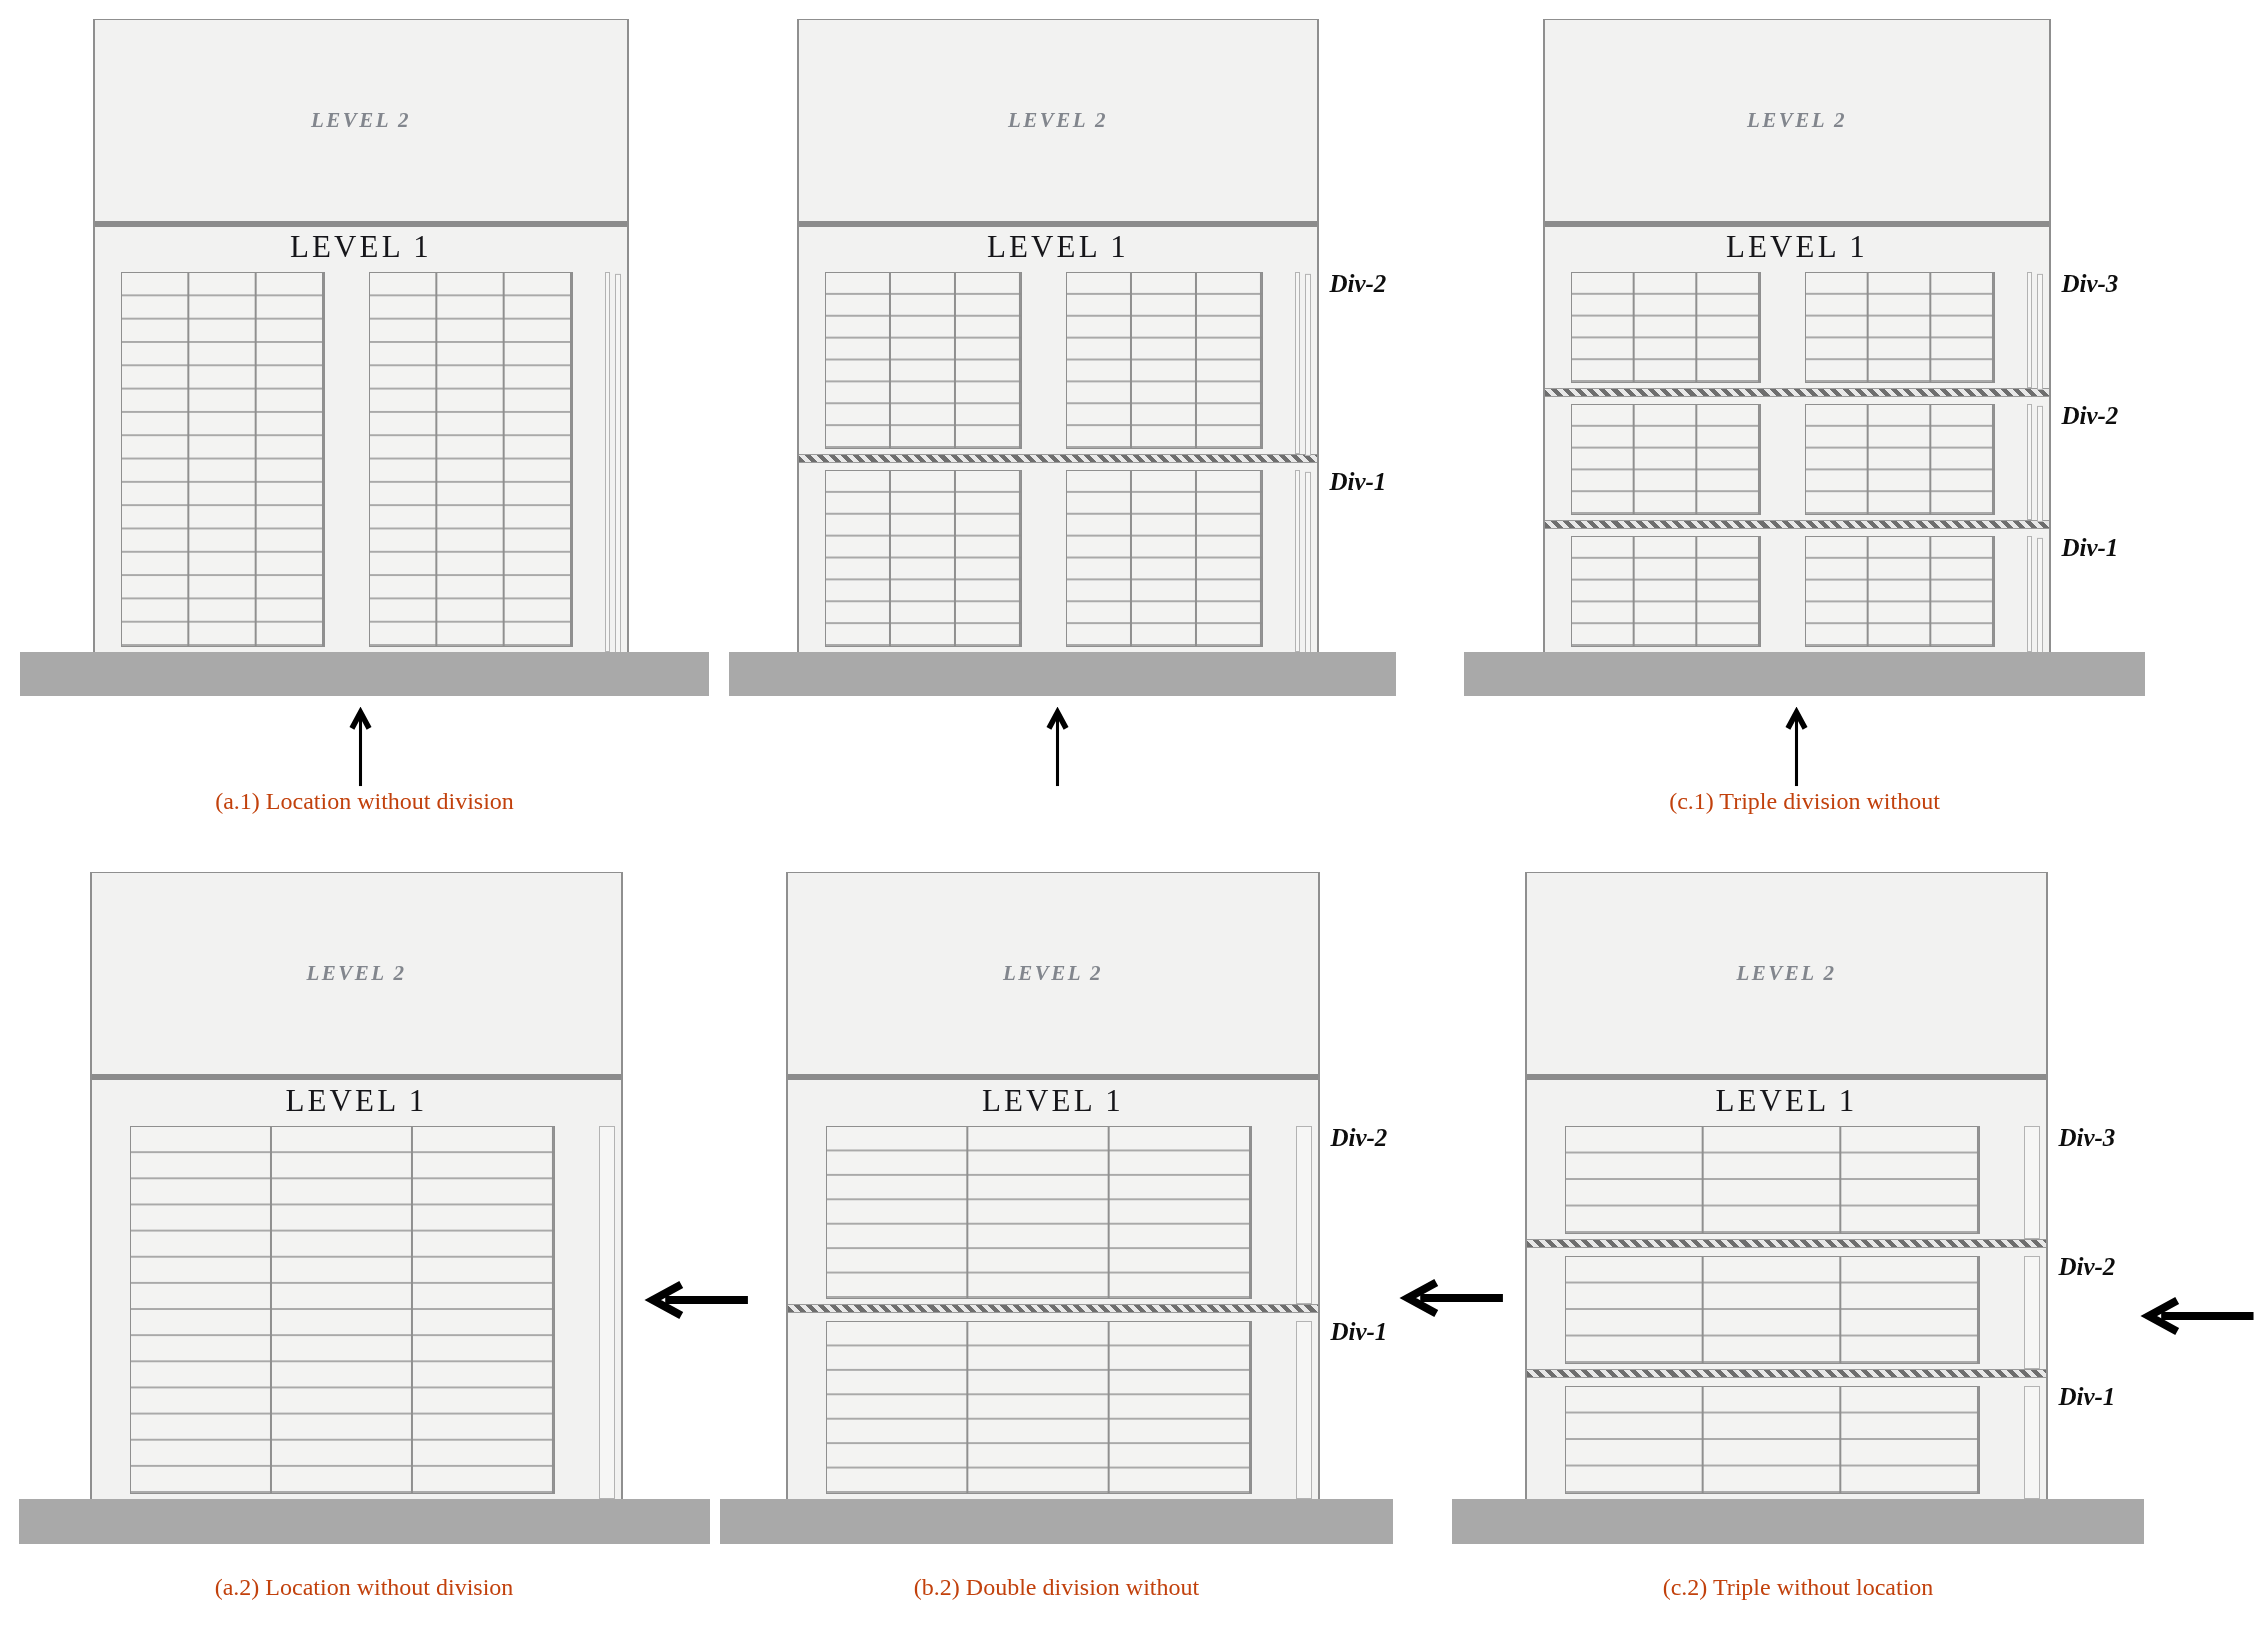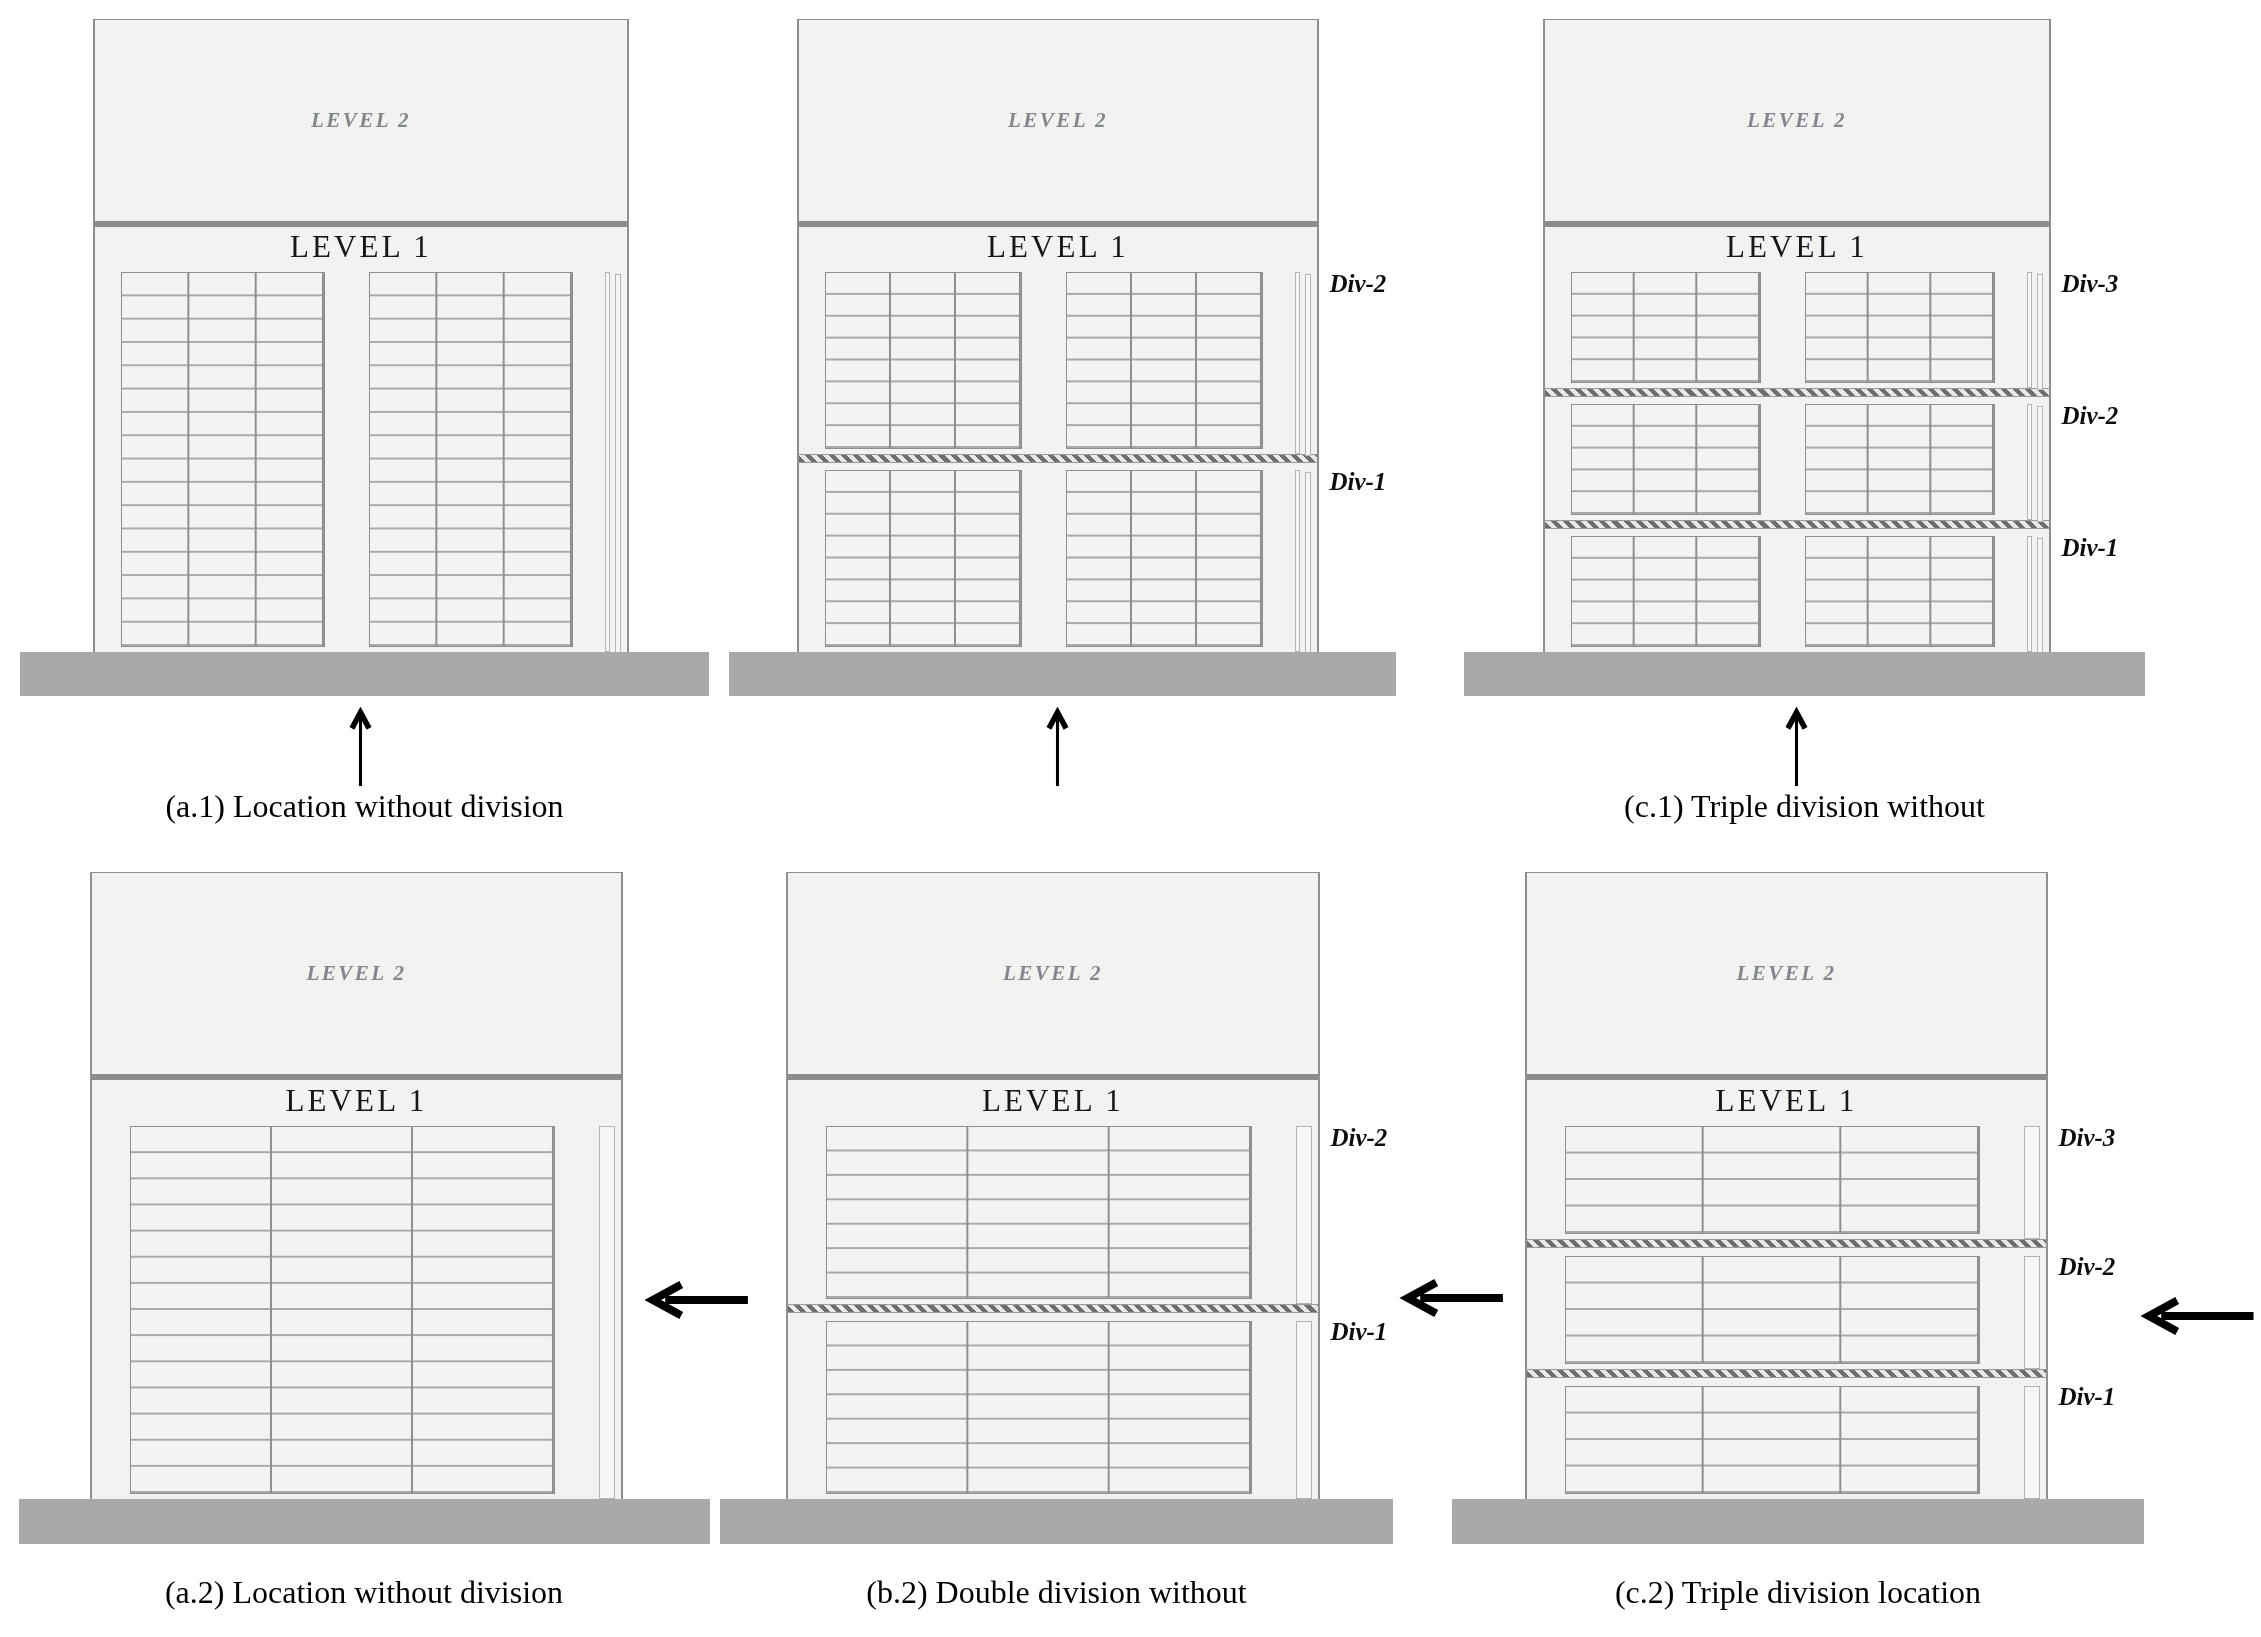--- a/index.html
+++ b/index.html
@@ -67,21 +67,21 @@
   
   .ground { position:absolute; background:#a9a9a9; }
   #g-a1 { left:20px;   top:652px; width:689px; height:44px; }
   #g-b1 { left:729px; top:652px; width:667px; height:44px; }
   #g-c1 { left:1464px; top:652px; width:681px; height:44px; }
   #g-a2 { left:18.5px;   top:1499px; width:691px; height:45px; }
   #g-b2 { left:720px; top:1499px; width:673px; height:45px; }
   #g-c2 { left:1452px; top:1499px; width:692px; height:45px; }
 
   
-  .caption { position:absolute; text-align:center; font-size:32px; color:#000000; }
+  .caption { position:absolute; text-align:center; font-size:24px; color:#c2410c; }
   #cap-a1 { left:20px;   top:788px; width:689px; }
   #cap-b1 { left:729px; top:788px; width:667px; }
   #cap-c1 { left:1464px; top:788px; width:681px; }
   #cap-a2 { left:18.5px;   top:1574px; width:691px; }
   #cap-b2 { left:720px; top:1574px; width:673px; }
   #cap-c2 { left:1452px; top:1574px; width:692px; }
 
   
   .arrow { position:absolute; }
   #arr-a1 { left:347px;  top:707px; }
@@ -291,16 +291,16 @@
   </svg>
   <svg class="arrow" id="arr-edge" width="117" height="40" viewBox="0 0 190 64">
     <line x1="36" y1="32" x2="186" y2="32" stroke="#000" stroke-width="13"></line>
     <polyline points="62,7 16,32 62,57" fill="none" stroke="#000" stroke-width="13"></polyline>
   </svg>
 
   <div class="caption" id="cap-a1">(a.1) Location without division</div>
   <div class="caption" id="cap-c1">(c.1) Triple division without</div>
   <div class="caption" id="cap-a2">(a.2) Location without division</div>
   <div class="caption" id="cap-b2">(b.2) Double division without</div>
-  <div class="caption" id="cap-c2">(c.2) Triple division location</div>
+  <div class="caption" id="cap-c2">(c.2) Triple without location</div>
 
 </div>
 
 
 </body></html>

